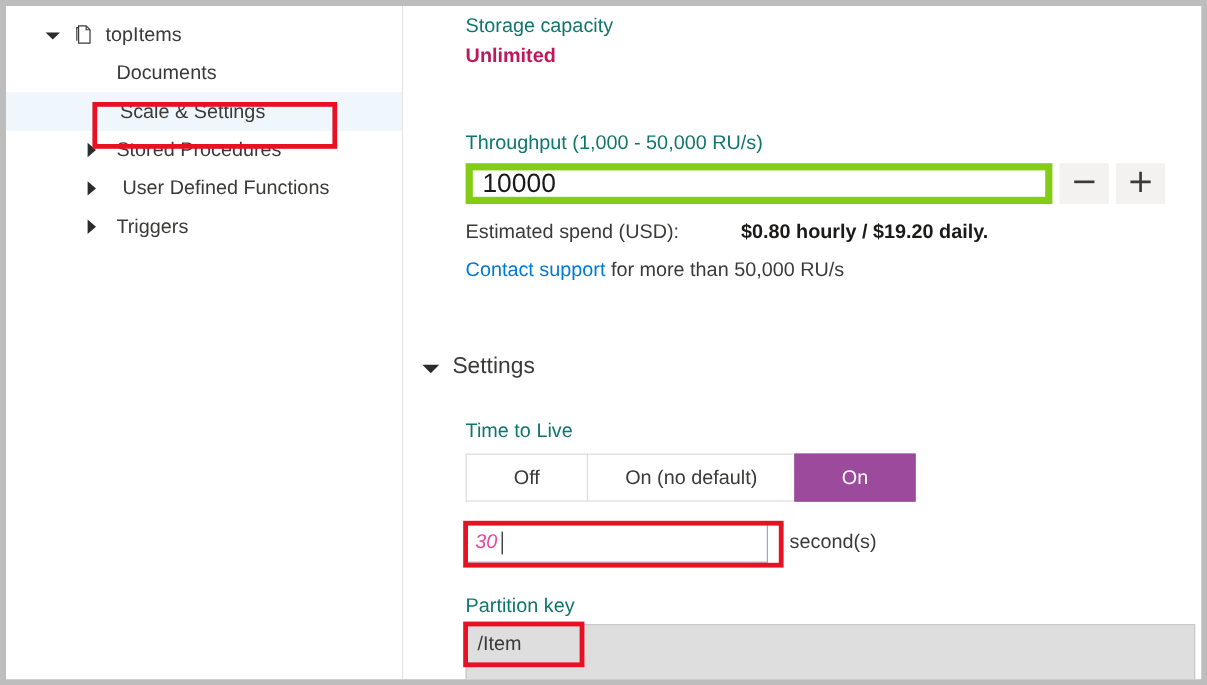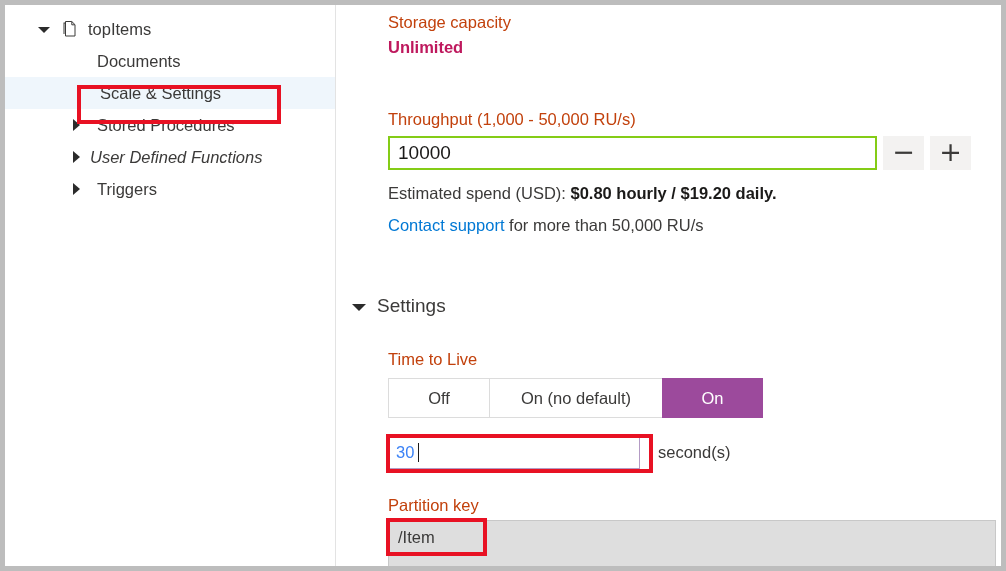--- a/index.html
+++ b/index.html
@@ -102,44 +102,44 @@
   .content-pane {
     flex: 1 1 auto;
     position: relative;
     background: #ffffff;
     padding: 0;
     overflow: hidden;
   }
 
   .field-label {
     font-size: 16.5px;
-    color: #c2410c;
+    color: #0f766e;
     line-height: 22px;
   }
   .field-strong {
     font-size: 16.5px;
     color: #be185d;
     font-weight: bold;
     line-height: 24px;
   }
 
   .abs { position: absolute; }
 
   
   .throughput-row {
     display: flex;
     align-items: stretch;
   }
   .text-input {
     box-sizing: border-box;
     height: 34px;
-    border: 2px solid #84cc16;
+    border: 6px solid #84cc16;
     background: #ffffff;
     font-family: "Liberation Sans", sans-serif;
-    font-size: 19px;
+    font-size: 22px;
     color: #1b1a19;
     padding: 0 8px;
     line-height: 32px;
     outline: none;
   }
   .spin-btn {
     width: 41px;
     height: 34px;
     margin-left: 6px;
     background: #f3f2f1;
@@ -158,21 +158,21 @@
     font-weight: 400;
     position: relative;
     top: -2px;
   }
 
   .estimate {
     font-size: 16.5px;
     color: #3b3a39;
     line-height: 22px;
   }
-  .estimate b { color: #1b1a19; font-weight: bold; }
+  .estimate b { color: #1b1a19; font-weight: bold; margin-left: 47px; }
 
   .link {
     color: #0078d4;
     text-decoration: none;
     cursor: pointer;
   }
 
   
   .section-header {
     display: flex;
@@ -220,25 +220,26 @@
   }
 
   .ttl-input {
     box-sizing: border-box;
     width: 252px;
     height: 33px;
     border: 1px solid #b49bc4;
     background: #ffffff;
     font-family: "Liberation Sans", sans-serif;
     font-size: 16.5px;
-    color: #3b82f6;
+    color: #ec4899;
     padding: 0 7px;
     line-height: 31px;
     outline: none;
     position: relative;
+    font-style: italic;
   }
   .caret-bar {
     position: absolute;
     width: 1px;
     height: 19px;
     background: #1b1a19;
   }
 
   .unit-label {
     font-size: 16.5px;
@@ -286,21 +287,21 @@
         <span class="tree-label" style="margin-left:3px;">Scale &amp; Settings</span>
       </div>
 
       <div class="tree-row" style="padding-left:66px;">
         <span class="twisty collapsed"></span>
         <span class="tree-label" style="margin-left:13px;">Stored Procedures</span>
       </div>
 
       <div class="tree-row" style="padding-left:66px;">
         <span class="twisty collapsed"></span>
-        <span class="tree-label" style="margin-left:6px;font-style:italic;">User Defined Functions</span>
+        <span class="tree-label" style="margin-left:18px;">User Defined Functions</span>
       </div>
 
       <div class="tree-row" style="padding-left:66px;">
         <span class="twisty collapsed"></span>
         <span class="tree-label" style="margin-left:13px;">Triggers</span>
       </div>
 
       <div class="redbox" style="left:72px; top:80px; width:204px; height:39px;"></div>
     </div>
 

